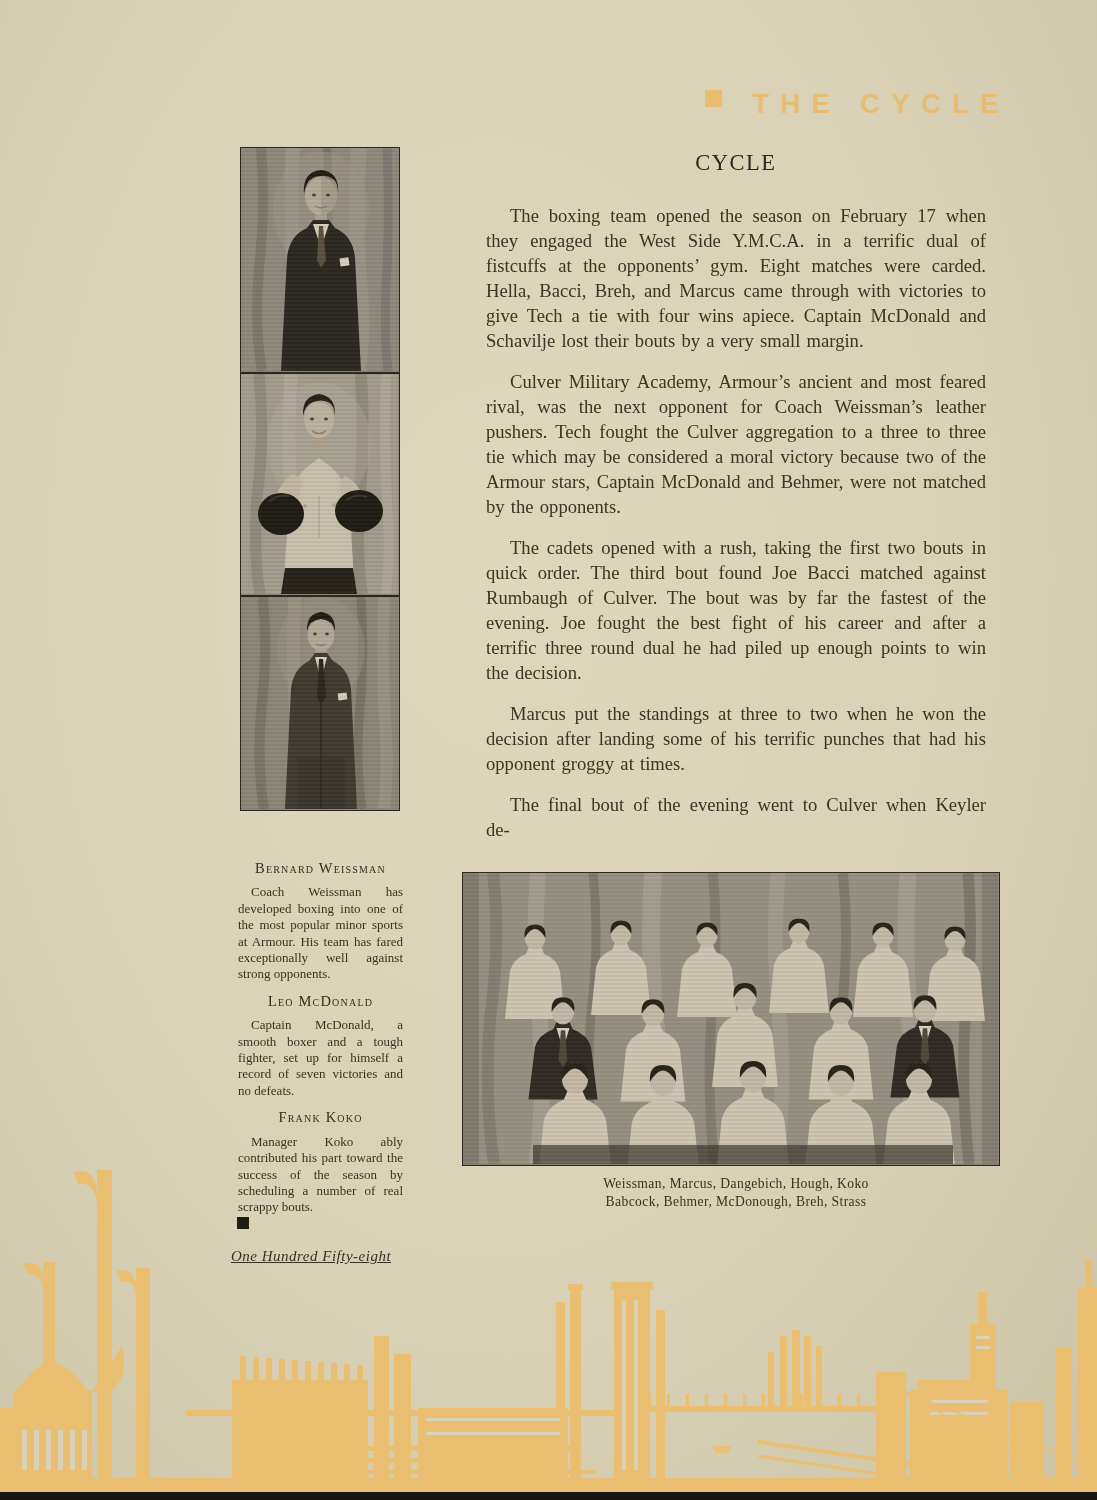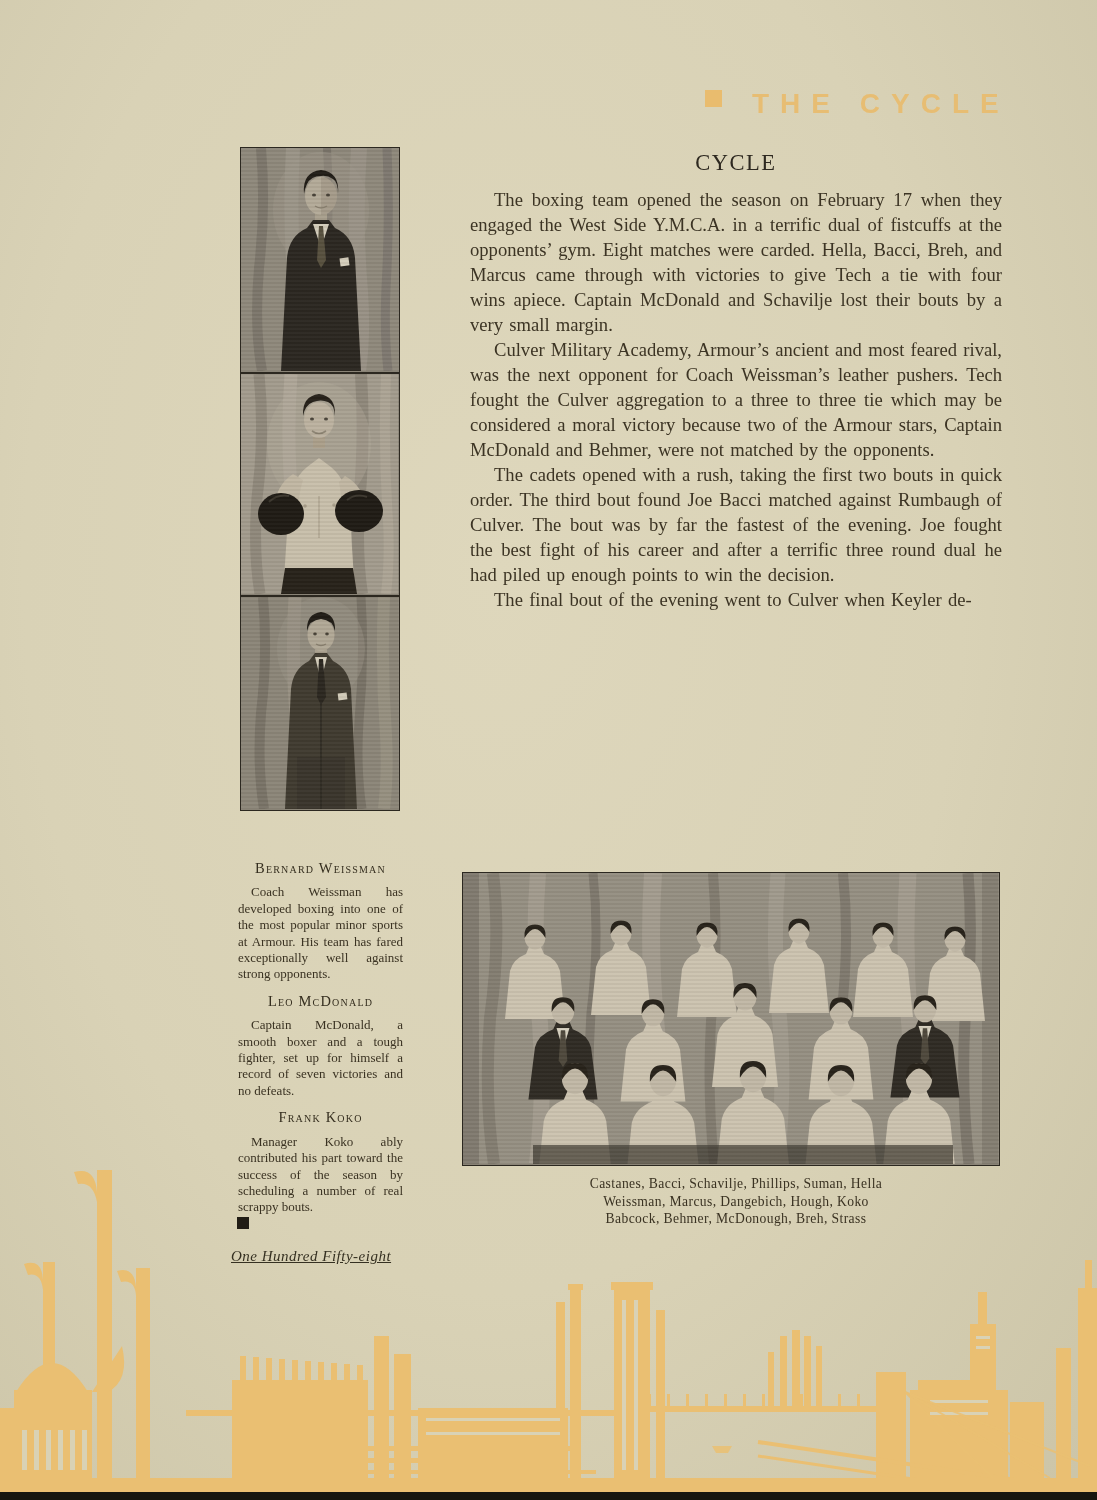--- a/index.html
+++ b/index.html
@@ -22,21 +22,21 @@
   
   .article-title{
     left:470px;top:150px;width:532px;text-align:center;
     font-size:22.5px;letter-spacing:1.5px;color:#2e2920;
   }
   .article-body{
     left:470px;top:187px;width:532px;
     font-size:18.6px;line-height:25px;text-align:justify;
     word-spacing:1.6px;color:#3c3424;
   }
-  .article-body p{margin:0;text-indent:24px;}
+  .article-body p{margin:16px;text-indent:24px;}
   
   .photo{border:1.5px solid #2c2820;box-sizing:border-box;background:#8e887b;}
   .photo svg{display:block;}
   .p1{left:240px;top:147px;width:160px;height:226px;}
   .p2{left:240px;top:373px;width:160px;height:223px;}
   .p3{left:240px;top:596px;width:160px;height:215px;}
   
   .bios{left:230px;top:860px;width:181px;font-size:13px;line-height:16.4px;
         text-align:justify;color:#3a3222;}
   .bio-name{
@@ -69,20 +69,21 @@
 <div id="page">
 
   <div class="abs hdr-square"></div>
   <div class="abs hdr-brand">THE CYCLE</div>
 
   <div class="abs article-title">CYCLE</div>
   <div class="abs article-body">
     <p>The boxing team opened the season on February 17 when they engaged the West Side Y.M.C.A. in a terrific dual of fistcuffs at the opponents’ gym.  Eight matches were carded.  Hella, Bacci, Breh, and Marcus came through with victories to give Tech a tie with four wins apiece.  Captain McDonald and Schavilje lost their bouts by a very small margin.</p>
     <p>Culver Military Academy, Armour’s ancient and most feared rival, was the next opponent for Coach Weissman’s leather pushers.  Tech fought the Culver aggregation to a three to three tie which may be considered a moral victory because two of the Armour stars, Captain McDonald and Behmer, were not matched by the opponents.</p>
     <p>The cadets opened with a rush, taking the first two bouts in quick order.  The third bout found Joe Bacci matched against Rumbaugh of Culver.  The bout was by far the fastest of the evening.  Joe fought the best fight of his career and after a terrific three round dual he had piled up enough points to win the decision.</p>
+    <p>Marcus put the standings at three to two when he won the decision after landing some of his terrific punches that had his opponent groggy at times.</p>
     <p>The final bout of the evening went to Culver when Keyler de-</p>
   </div>
 
   <div class="abs photo p1">
     <svg width="157" height="223" viewBox="0 0 157 223">
       <rect width="157" height="223" fill="#8e887b"></rect>
       <path d="M20,0 q5,60 -2,120 q-5,60 3,103" stroke="#7c766b" stroke-width="10" fill="none"></path>
       <path d="M52,0 q-4,70 2,140 q4,50 -2,83" stroke="#9a9487" stroke-width="14" fill="none"></path>
       <path d="M86,0 q4,66 -2,132 q-3,50 2,91" stroke="#7a746a" stroke-width="8" fill="none"></path>
       <path d="M118,0 q-5,72 1,144 q3,44 -2,79" stroke="#989185" stroke-width="16" fill="none"></path>
@@ -211,21 +212,20 @@
       <use href="#bxf" transform="translate(200,210) scale(1.25)"></use>
       <use href="#bxf" transform="translate(290,206) scale(1.25)"></use>
       <use href="#bxf" transform="translate(378,210) scale(1.25)"></use>
       <use href="#bxf" transform="translate(456,208) scale(1.25)"></use>
       <rect x="70" y="272" width="420" height="19" fill="#3a362d" opacity=".7"></rect>
     </svg>
     <div class="photo-grain"></div>
   </div>
 
   <div class="abs caption">
-    <div>Castanes, Bacci, Schavilje, Phillips, Suman, Hella</div>
     <div>Weissman, Marcus, Dangebich, Hough, Koko</div>
     <div>Babcock, Behmer, McDonough, Breh, Strass</div>
   </div>
 
   <div class="abs ftr-square"></div>
   <div class="abs page-number">One Hundred Fifty-eight</div>
 
   <svg class="abs skyline" width="1097" height="360" viewBox="0 0 1097 360">
     <g fill="#eabf72">
 

